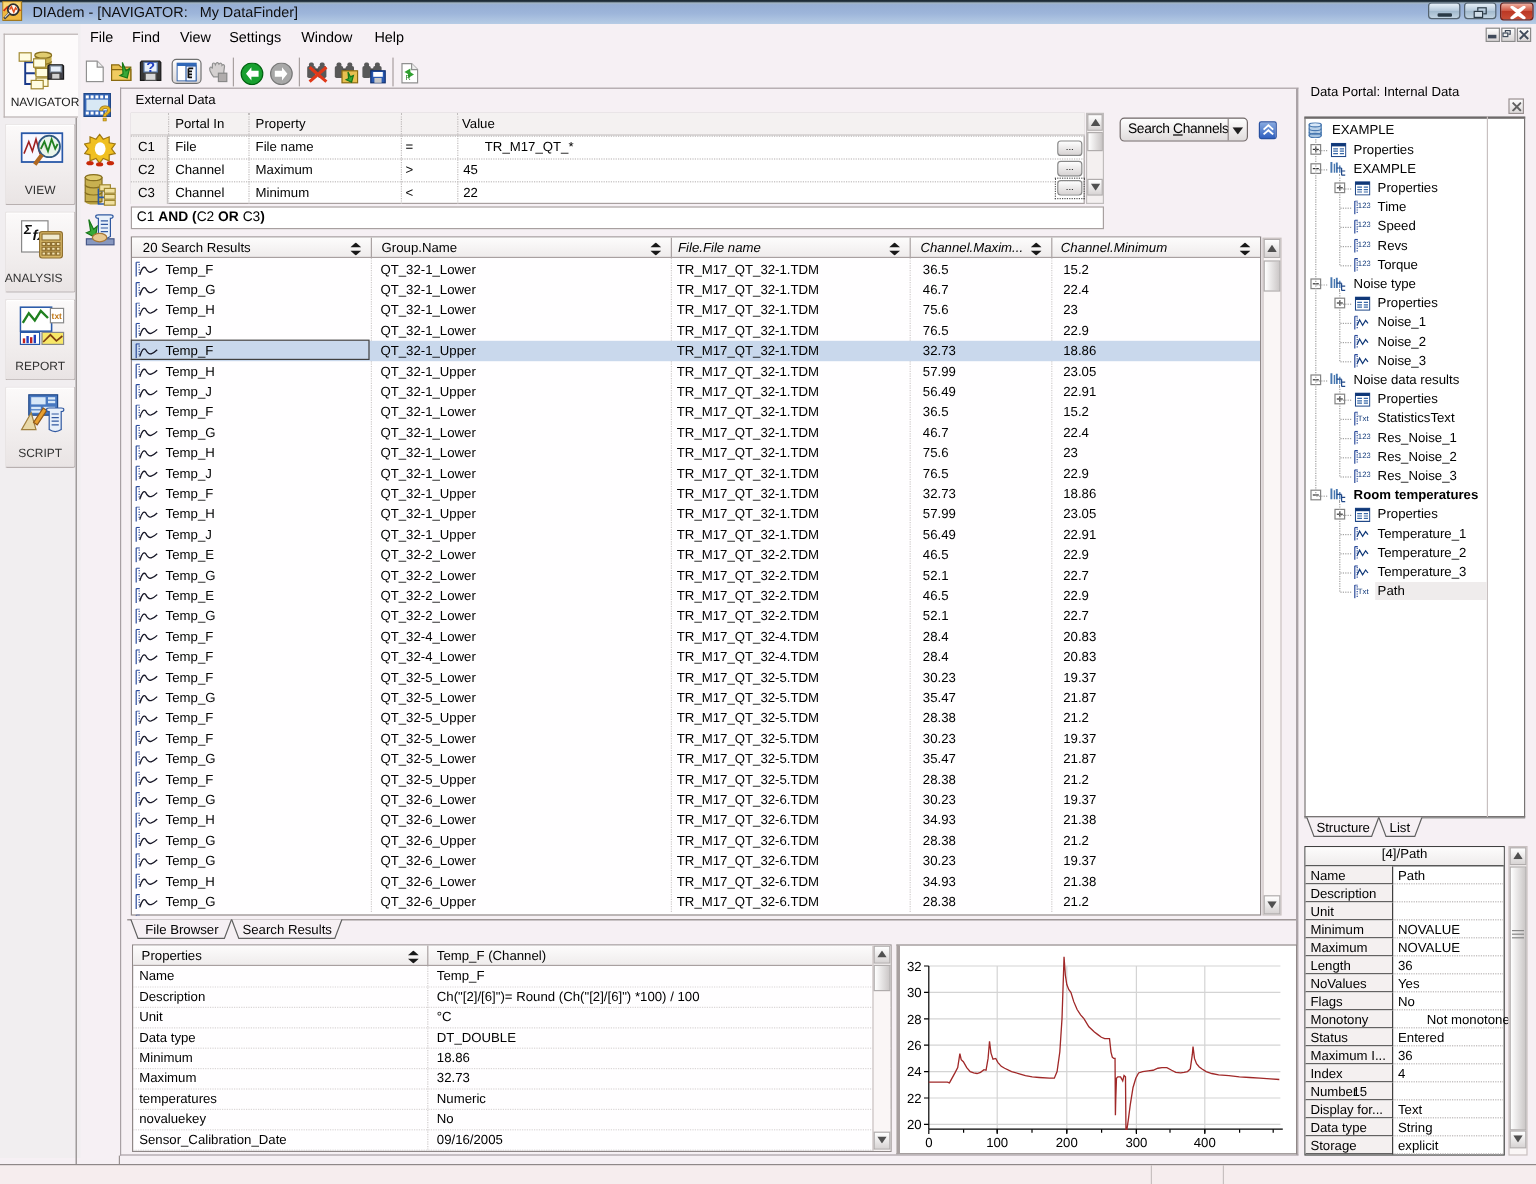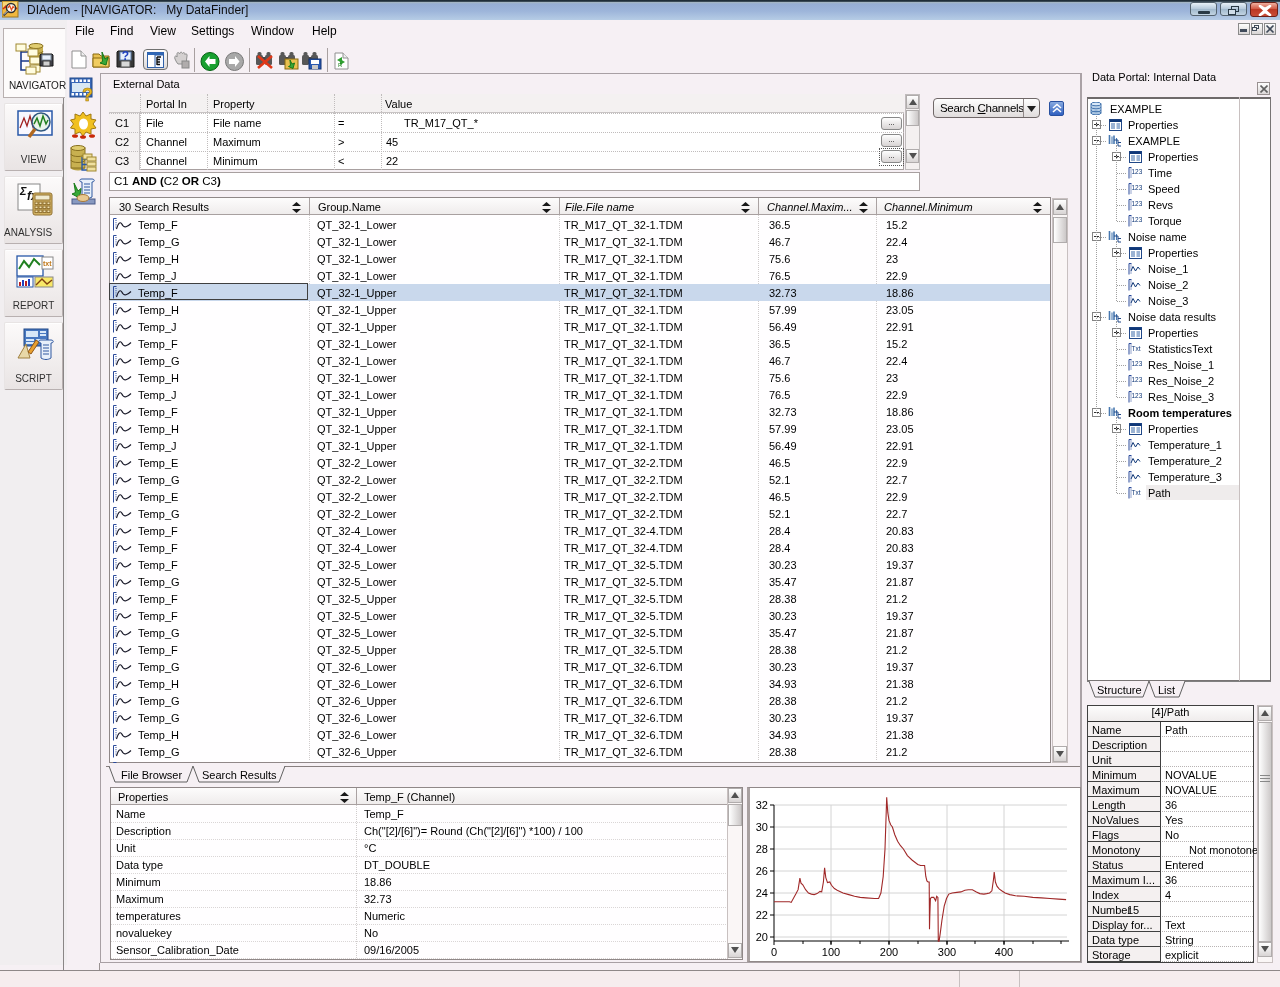--- a/index.html
+++ b/index.html
@@ -320,21 +320,21 @@
     <path d="M0 0 L9 0 L4.5 6 Z" fill="#202020"></path>
   </svg>
 <div class="abs" style="left:1049px;top:101px;width:15px;height:15px;border:1px solid #2850a0;border-radius:2px;background:linear-gradient(#88aae0,#3060c0);"></div>
 <svg class="abs" style="left:1052px;top:103px;" width="10" height="10" viewBox="0 0 10 10">
     <path d="M1 5 L5 1.5 L9 5 M1 9 L5 5.5 L9 9" stroke="#fff" stroke-width="1.6" fill="none"></path>
   </svg>
 <div class="abs" style="left:109px;top:172px;width:811px;height:19px;background:#fff;border:1px solid #a8a0a0;"></div>
 <div class="abs" style="left:114px;top:175px;font-size:11.5px;">C1 <b>AND (</b>C2 <b>OR</b> C3<b>)</b></div>
 <div class="abs" style="left:109px;top:197px;width:942px;height:566px;background:#fffeff;border:1px solid #908888;"></div>
 <div class="abs hdr" style="left:110px;top:198px;width:940px;height:17px;border-bottom:1px solid #a8a0a0;"></div>
-<div class="abs" style="left:119px;top:201px;">30 Search Results</div>
+<div class="abs" style="left:119px;top:201px;">20 Search Results</div>
 <svg class="abs" style="left:292px;top:202px;" width="9" height="11">
     <path d="M4.5 0 L9 4 L0 4 Z" fill="#181818"></path>
     <path d="M4.5 11 L9 7 L0 7 Z" fill="#181818"></path>
   </svg>
 <div class="abs" style="left:318px;top:201px;">Group.Name</div>
 <svg class="abs" style="left:542px;top:202px;" width="9" height="11">
     <path d="M4.5 0 L9 4 L0 4 Z" fill="#181818"></path>
     <path d="M4.5 11 L9 7 L0 7 Z" fill="#181818"></path>
   </svg>
 <div class="abs" style="left:565px;top:201px;font-style:italic;">File.File name</div>
@@ -935,21 +935,21 @@
       <line x1="6" y1="1.5" x2="6" y2="10" stroke-width="1.6"></line>
       <line x1="8.5" y1="4" x2="8.5" y2="10" stroke-width="1.1"></line>
     </g>
     <g stroke="#204888">
       <line x1="6" y1="6" x2="10" y2="6"></line>
       <line x1="10" y1="6" x2="10" y2="12"></line>
       <line x1="10" y1="8.5" x2="13" y2="8.5"></line>
       <line x1="10" y1="12" x2="13" y2="12"></line>
     </g>
   </svg>
-<div class="abs" style="left:1128px;top:231px;">Noise name</div>
+<div class="abs" style="left:1128px;top:231px;">Noise type</div>
 <div class="abs" style="left:1092px;top:232px;width:9px;height:9px;border:1px solid #848484;background:#fff;"></div>
 <div class="abs" style="left:1094px;top:236px;width:5px;height:1px;background:#303030;"></div>
 <svg class="abs" style="left:1129px;top:247px;" width="13" height="12" viewBox="0 0 13 12">
     <rect x="0.5" y="0.5" width="12" height="11" fill="#fff" stroke="#204888"></rect>
     <rect x="0.5" y="0.5" width="12" height="2.5" fill="#103878"></rect>
     <g stroke="#3868a8">
       <line x1="2" y1="5" x2="6" y2="5"></line>
       <line x1="2" y1="7" x2="6" y2="7"></line>
       <line x1="2" y1="9" x2="6" y2="9"></line>
       <line x1="7.5" y1="5" x2="11" y2="5"></line>

